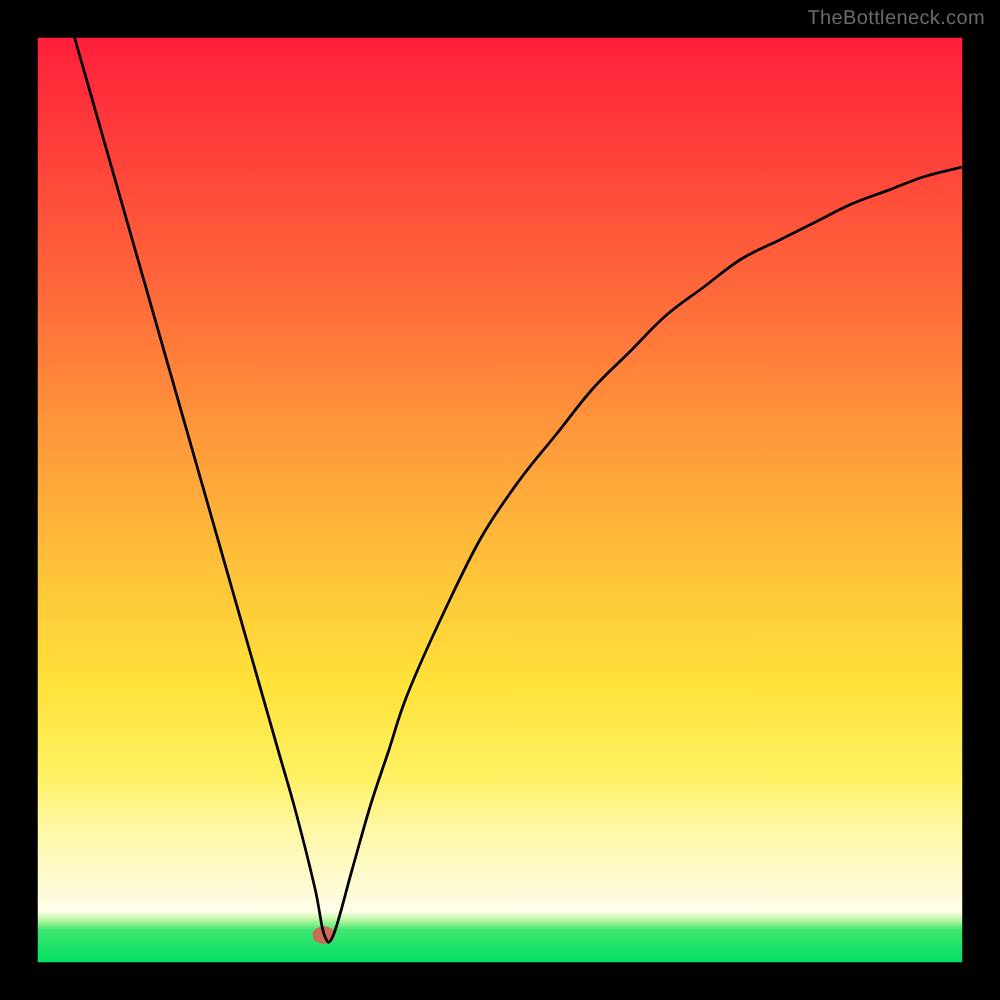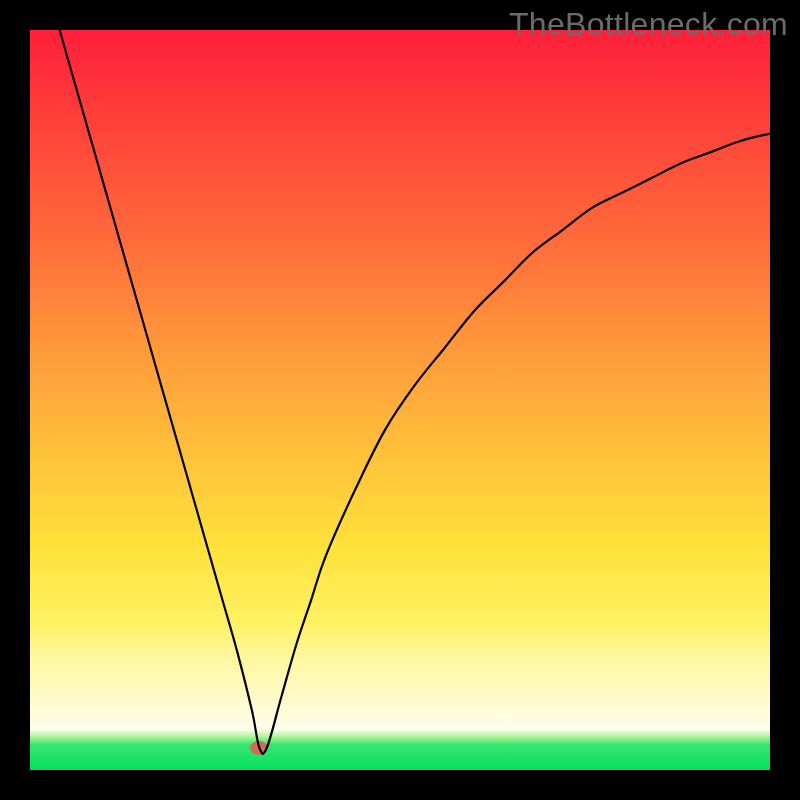--- a/index.html
+++ b/index.html
@@ -9,21 +9,21 @@
     width: 800px;
     height: 800px;
     background: #000;
   }
   .watermark {
     position: absolute;
     top: 6px;
     right: 12px;
     color: #6b6b6b;
     font-family: Arial, Helvetica, sans-serif;
-    font-size: 32px;
+    font-size: 16px;
     letter-spacing: 0.3px;
     z-index: 5;
   }
   .plot-area {
     position: absolute;
     left: 30px;
     top: 30px;
     width: 740px;
     height: 740px;
     overflow: hidden;

